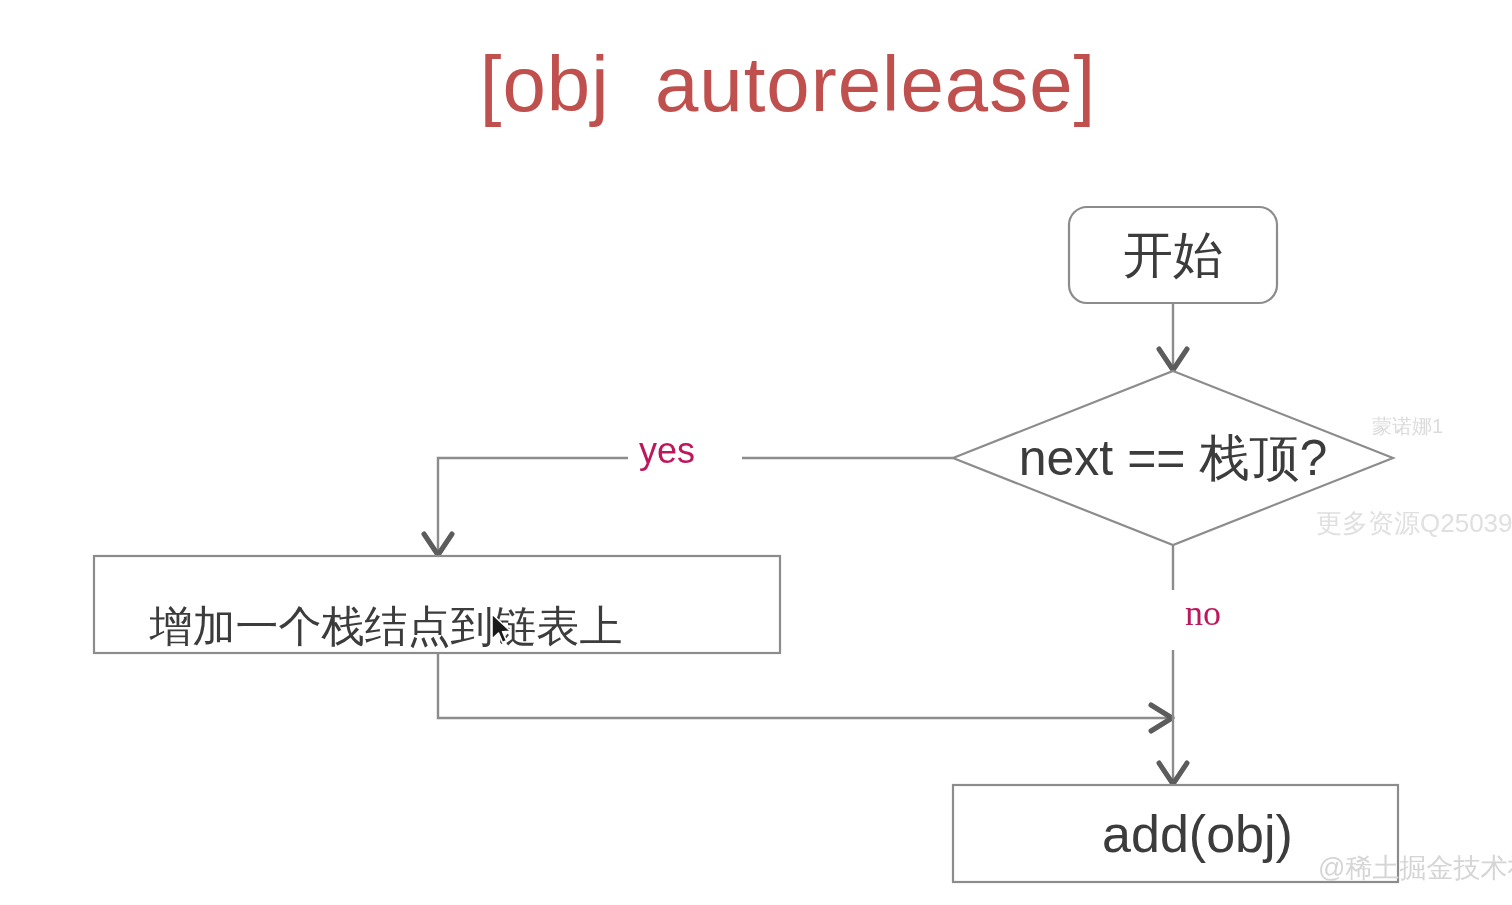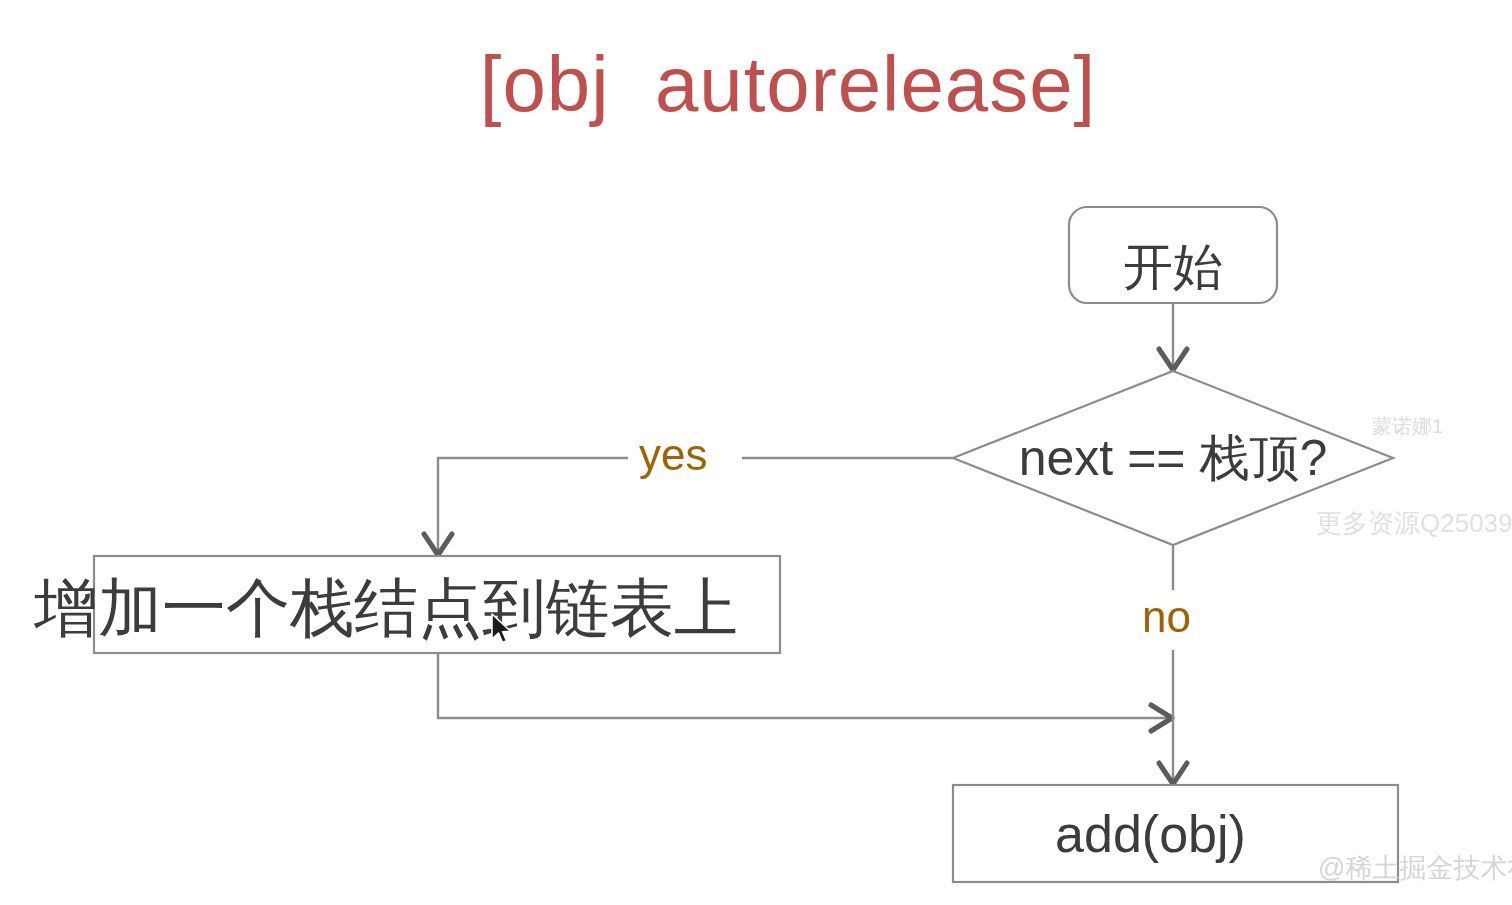--- a/index.html
+++ b/index.html
@@ -75,45 +75,45 @@
     align-items: center;
     justify-content: center;
     color: #3c3c3c;
     font-weight: 400;
     white-space: nowrap;
     pointer-events: none;
   }
   #label-start {
     left: 1069px; top: 207px; width: 208px; height: 96px;
     font-size: 50px;
-    margin-top: 12px;
   }
   #label-decision {
     left: 953px; top: 418px; width: 440px; height: 80px;
     font-size: 50px;
   }
   #label-process {
-    left: 94px; top: 560px; width: 584px; height: 97px;
-    font-size: 64px;
+    left: 94px; top: 578px; width: 584px; height: 97px;
+    font-size: 43px;
   }
   #label-add {
     left: 953px; top: 785px; width: 395px; height: 97px;
     font-size: 52px;
+    padding-left: 47px;
   }
 
   
   .edge-label {
     position: absolute;
-    color: #a16207;
-    font-size: 44px;
+    color: #be185d;
+    font-size: 36px;
     white-space: nowrap;
     pointer-events: none;
   }
   #label-yes { left: 639px; top: 430px; }
-  #label-no  { left: 1142px; top: 592px; }
+  #label-no  { left: 1185px; top: 592px; font-family: Liberation Serif, serif; }
 
   
   .watermark {
     position: absolute;
     color: #d8d8d8;
     white-space: nowrap;
     pointer-events: none;
     user-select: none;
   }
   #wm-user   { left: 1372px; top: 413px; font-size: 20px; color: #dcdcdc; }

